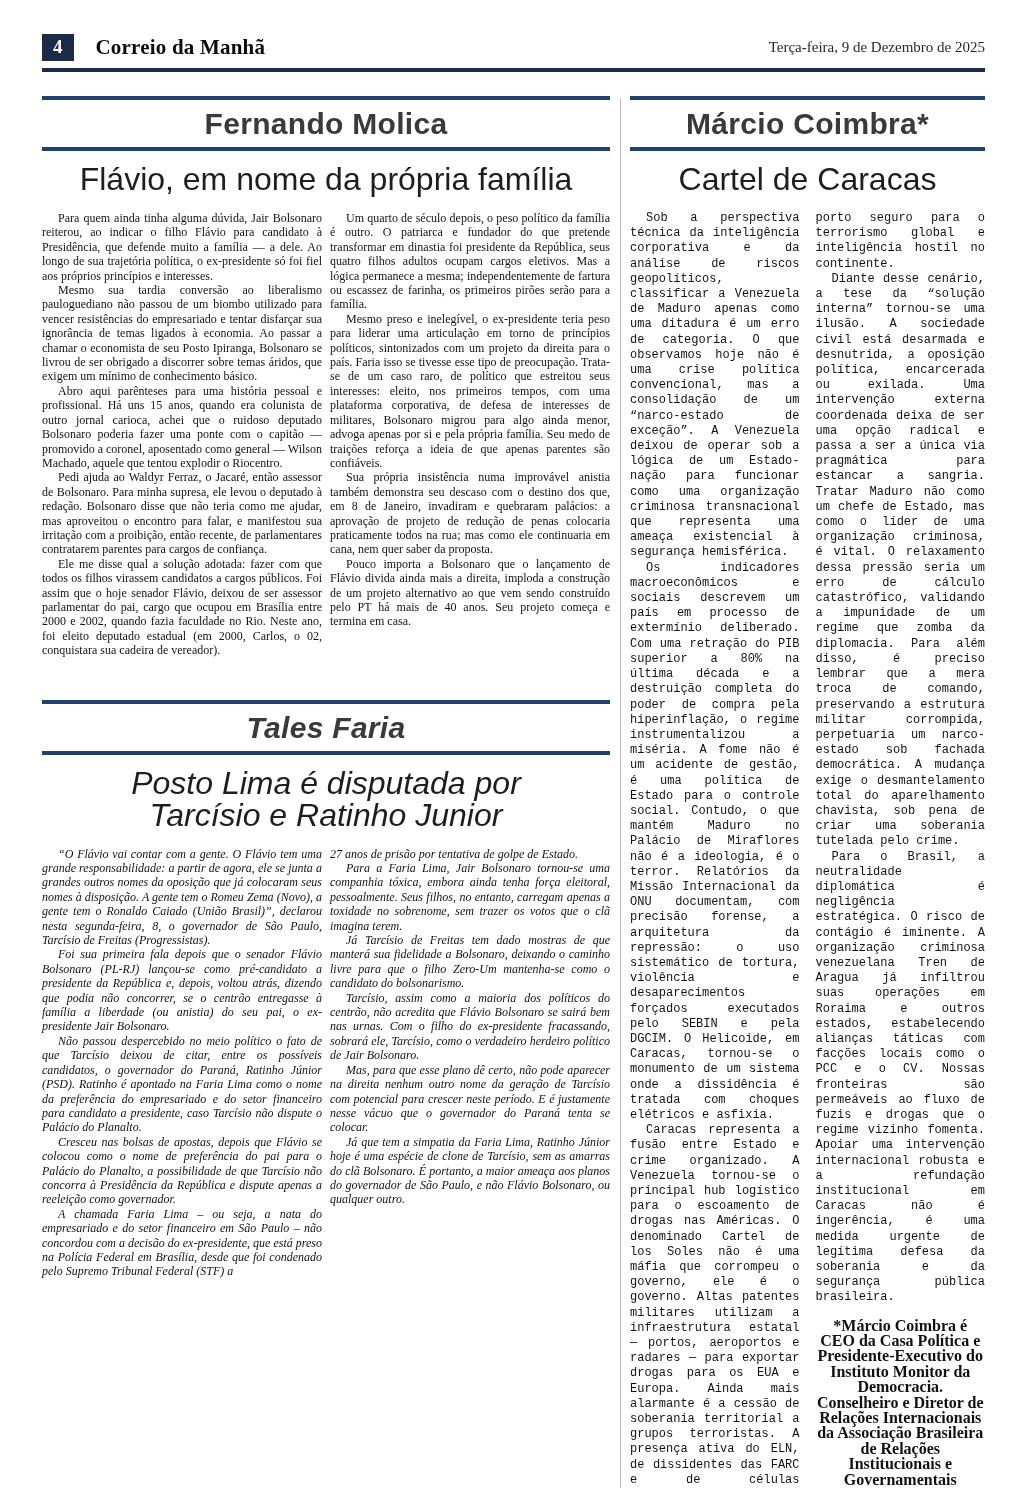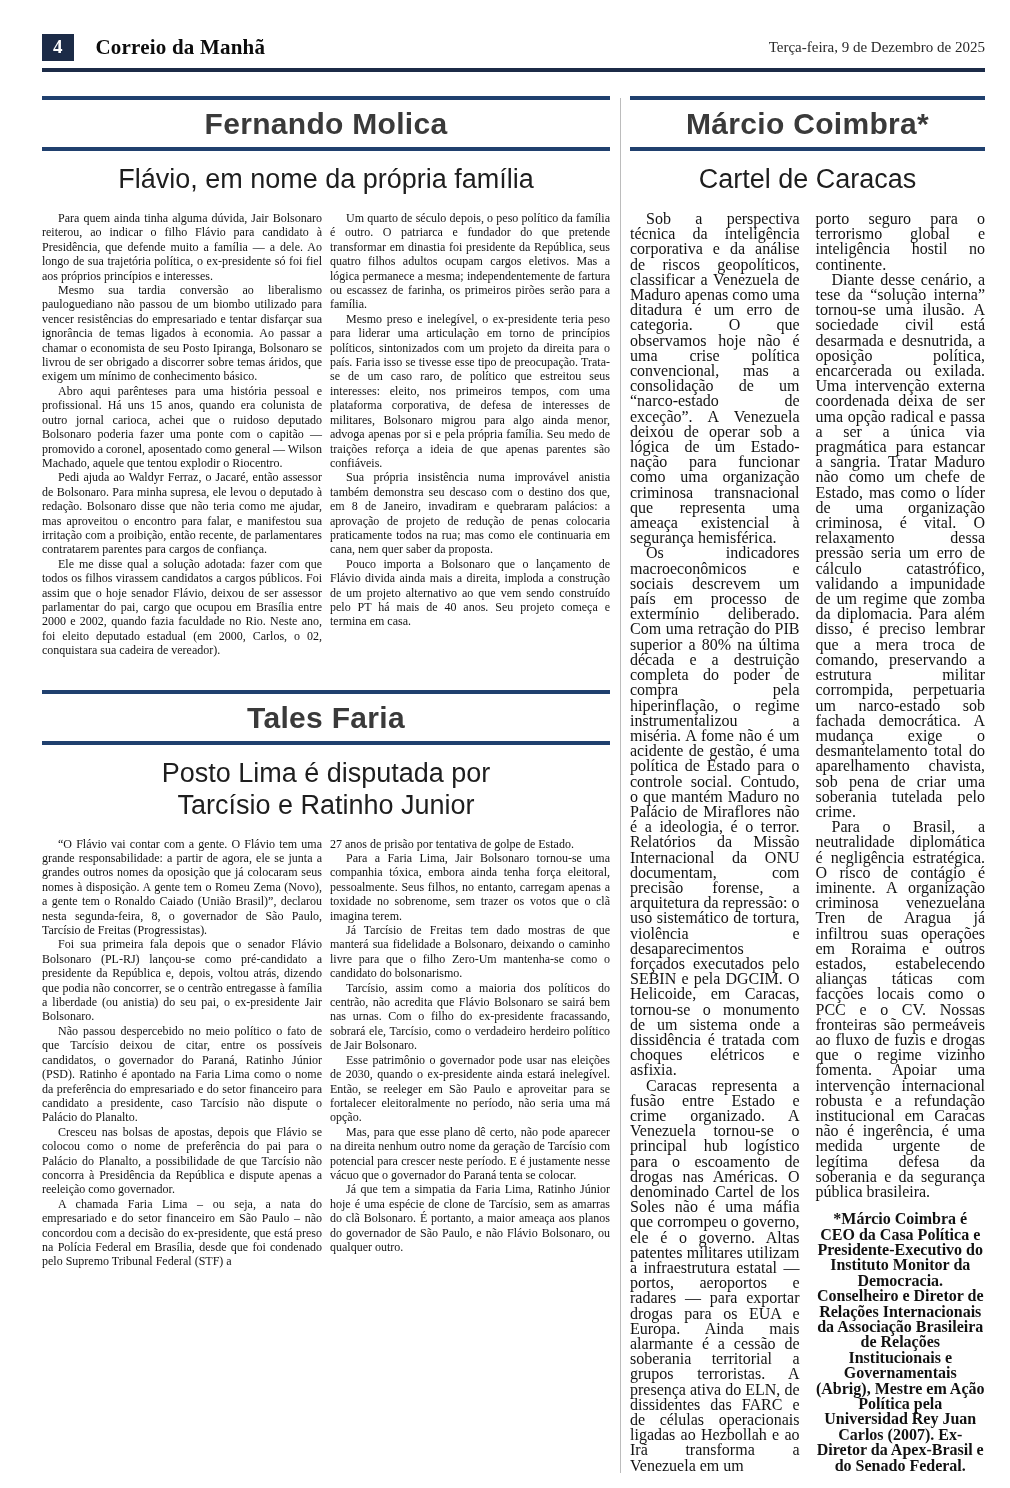--- a/index.html
+++ b/index.html
@@ -44,40 +44,40 @@
   .author {
     text-align:center;
     font-family:"Liberation Sans", sans-serif;
     font-size:30px; font-weight:600; color:#3a3a3a;
     padding:7px 0 6px;
     letter-spacing:.3px;
   }
   .headline {
     text-align:center;
     font-family:"Liberation Sans", sans-serif;
-    font-size:27px; font-weight:400; color:#1e1e1e;
+    font-size:32px; font-weight:400; color:#1e1e1e;
     margin:12px auto 0;
     line-height:32px;
   }
   .headline.two-line { max-width:420px; }
 
   
   .cols { display:flex; gap:8px; margin-top:16px; }
   .right-section .cols { gap:16px; }
   .col { flex:1; min-width:0; }
   .col p {
     font-size:12px; line-height:14.4px;
     text-align:justify; text-indent:16px;
     hyphens:auto; -webkit-hyphens:auto;
   }
-  .right-section .col p { font-size:16px; line-height:15.2px; }
+  .right-section .col p { font-size:12px; line-height:15.2px;font-family:Liberation Mono, monospace; }
   .continued p:first-child, .continued .paras p:first-child { text-indent:0; }
 
   
-  .article-faria { margin-top:32px; }
+  .article-faria { margin-top:42px;font-style:italic; }
 
   
   .bio {
     margin-top:12px;
     font-weight:bold; text-align:center;
     font-size:16px; line-height:15.4px;
     color:#111;
   }
 </style>
 </head>
@@ -128,21 +128,20 @@
               <p>Foi sua primeira fala depois que o senador Flávio Bolsonaro (PL-RJ) lançou-se como pré-candidato a presidente da República e, depois, voltou atrás, dizendo que podia não concorrer, se o centrão entregasse à família a liberdade (ou anistia) do seu pai, o ex-presidente Jair Bolsonaro.</p>
               <p>Não passou despercebido no meio político o fato de que Tarcísio deixou de citar, entre os possíveis candidatos, o governador do Paraná, Ratinho Júnior (PSD). Ratinho é apontado na Faria Lima como o nome da preferência do empresariado e do setor financeiro para candidato a presidente, caso Tarcísio não dispute o Palácio do Planalto.</p>
               <p>Cresceu nas bolsas de apostas, depois que Flávio se colocou como o nome de preferência do pai para o Palácio do Planalto, a possibilidade de que Tarcísio não concorra à Presidência da República e dispute apenas a reeleição como governador.</p>
               <p>A chamada Faria Lima – ou seja, a nata do empresariado e do setor financeiro em São Paulo – não concordou com a decisão do ex-presidente, que está preso na Polícia Federal em Brasília, desde que foi condenado pelo Supremo Tribunal Federal (STF) a</p>
             </div>
           <div class="col continued">
               <p>27 anos de prisão por tentativa de golpe de Estado.</p>
               <p>Para a Faria Lima, Jair Bolsonaro tornou-se uma companhia tóxica, embora ainda tenha força eleitoral, pessoalmente. Seus filhos, no entanto, carregam apenas a toxidade no sobrenome, sem trazer os votos que o clã imagina terem.</p>
               <p>Já Tarcísio de Freitas tem dado mostras de que manterá sua fidelidade a Bolsonaro, deixando o caminho livre para que o filho Zero-Um mantenha-se como o candidato do bolsonarismo.</p>
               <p>Tarcísio, assim como a maioria dos políticos do centrão, não acredita que Flávio Bolsonaro se sairá bem nas urnas. Com o filho do ex-presidente fracassando, sobrará ele, Tarcísio, como o verdadeiro herdeiro político de Jair Bolsonaro.</p>
-              <p>Esse patrimônio o governador pode usar nas eleições de 2030, quando o ex-presidente ainda estará inelegível. Então, se reeleger em São Paulo e aproveitar para se fortalecer eleitoralmente no período, não seria uma má opção.</p>
               <p>Mas, para que esse plano dê certo, não pode aparecer na direita nenhum outro nome da geração de Tarcísio com potencial para crescer neste período. E é justamente nesse vácuo que o governador do Paraná tenta se colocar.</p>
               <p>Já que tem a simpatia da Faria Lima, Ratinho Júnior hoje é uma espécie de clone de Tarcísio, sem as amarras do clã Bolsonaro. É portanto, a maior ameaça aos planos do governador de São Paulo, e não Flávio Bolsonaro, ou qualquer outro.</p>
             </div>
         </div>
       </article>
 
     </section>
 
     <div class="vdivider"></div>
 

